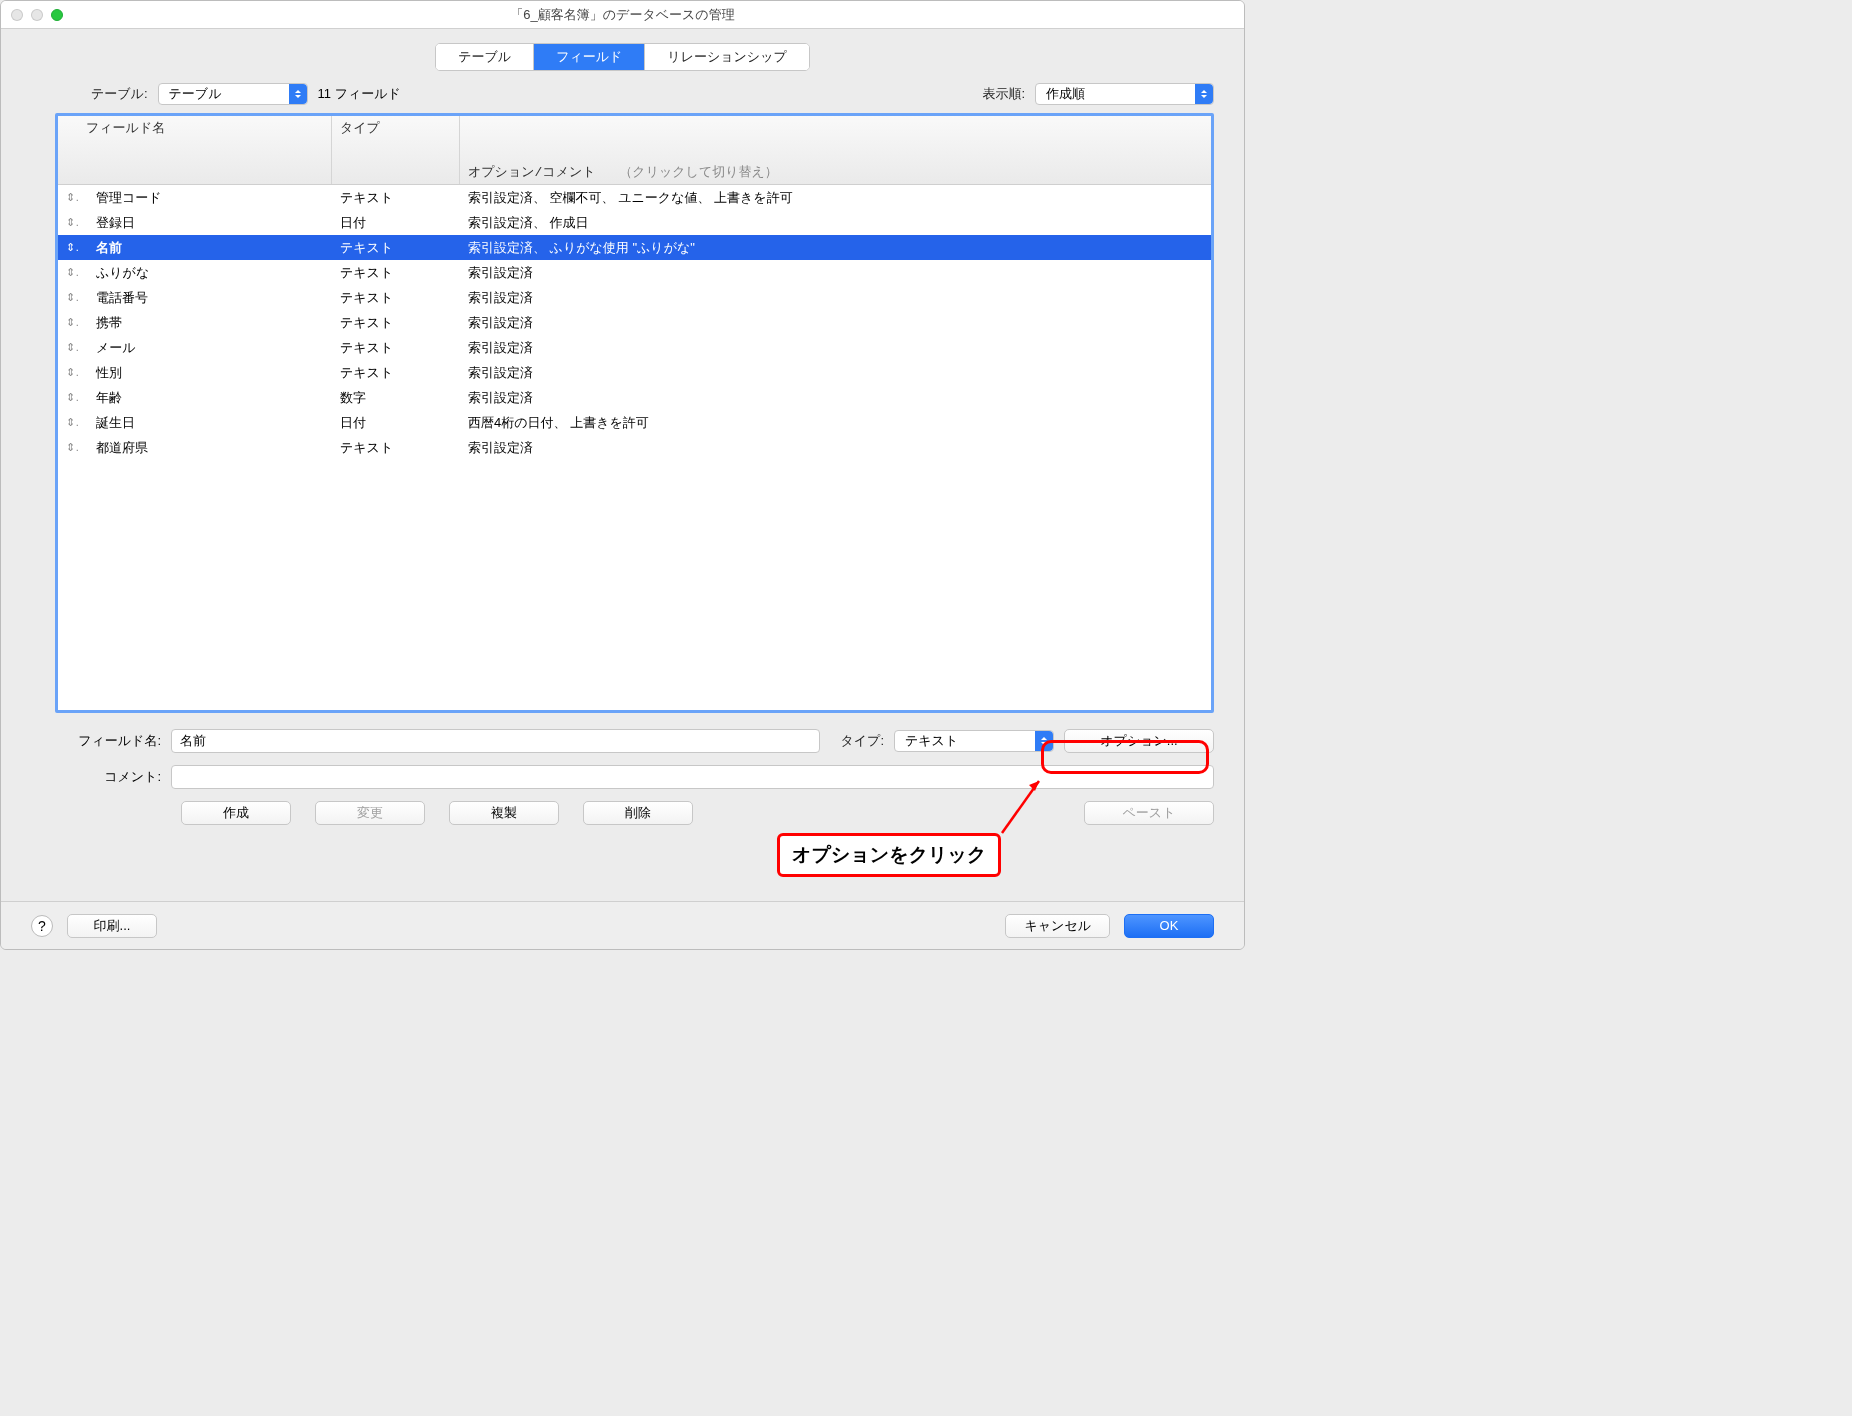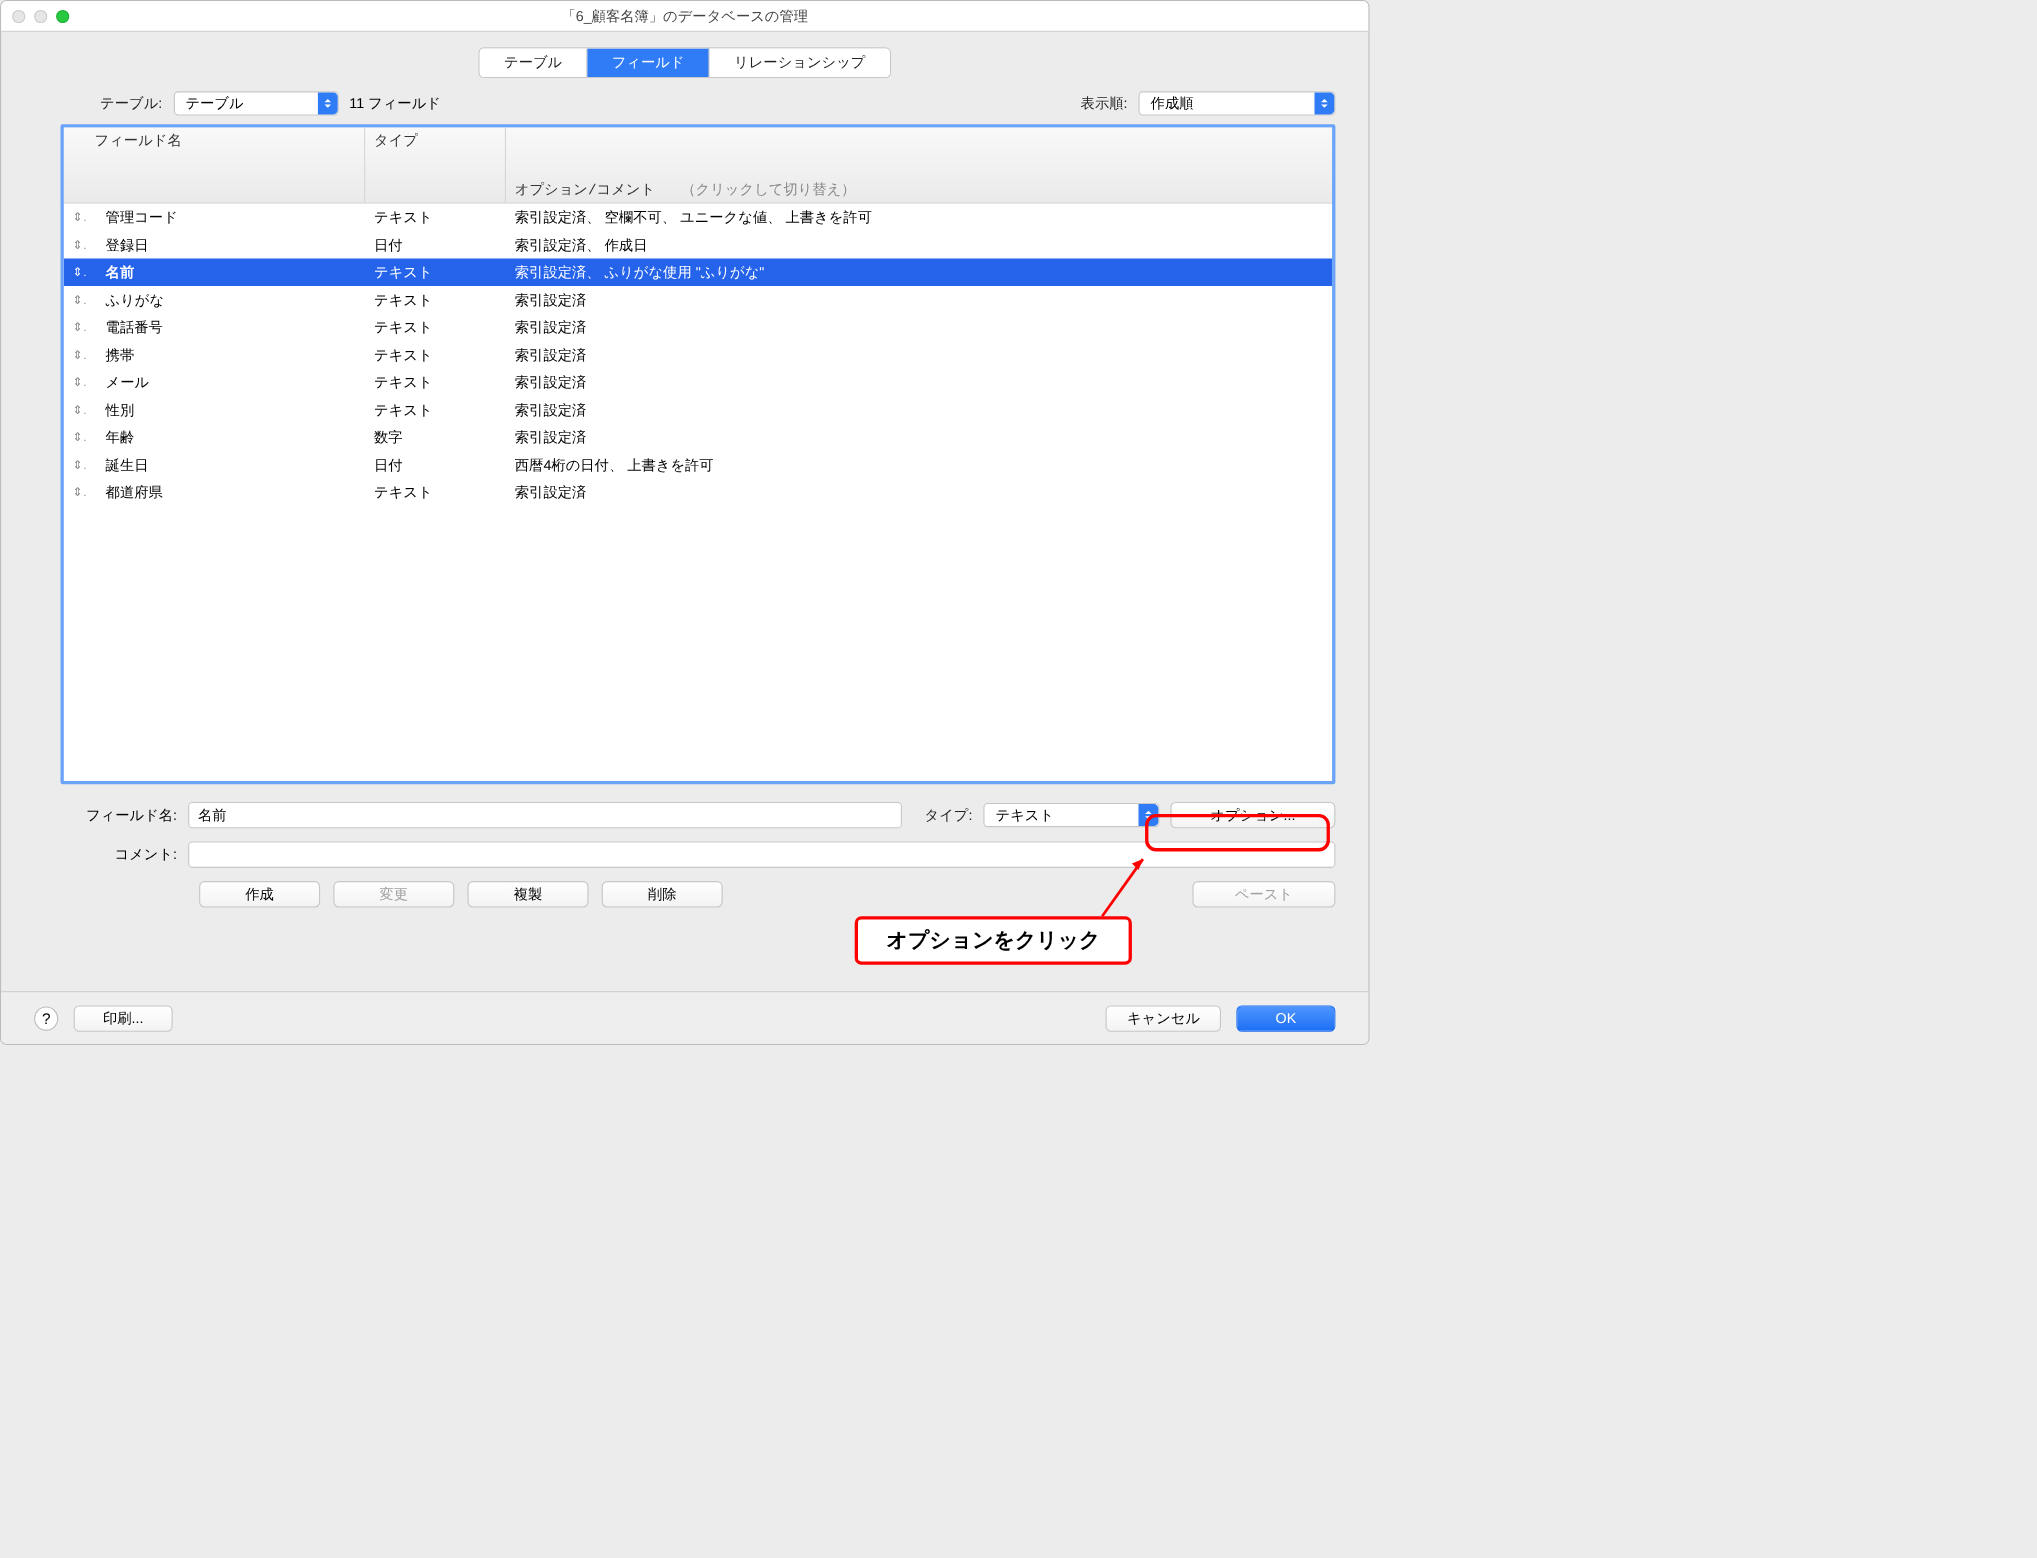--- a/index.html
+++ b/index.html
@@ -104,29 +104,29 @@
   input.txt {
     flex:1; border:1px solid #c7c7c7; border-radius:4px; height:24px;
     padding: 0 8px; font-size:13px; background:#fff;
   }
   .btn {
     border:1px solid #c7c7c7; border-radius:5px; background:linear-gradient(#fff,#f3f3f3);
     height:24px; padding: 0 18px; font-size:13px; cursor:pointer;
   }
   .btn.disabled { color:#a0a0a0; }
   .btn.primary { background: linear-gradient(#4e95ff,#1d6ff4); color:#fff; border-color:#1d6ff4; }
-  .btn-row { display:flex; align-items:center; gap:12px; padding-left:170px; }
+  .btn-row { display:flex; align-items:center; gap:24px; padding-left:170px; }
   .btn-row .spacer2 { flex:1; }
   
   .hl-red {
     position:absolute; border:3px solid #ff0000; border-radius:10px;
   }
   .anno {
     position:absolute; border:3px solid #ff0000; border-radius:6px;
-    background:#fff; padding:6px 26px; font-weight:700; font-size:19px; color:#000;
+    background:#fff; padding:6px 12px; font-weight:700; font-size:19px; color:#000;
   }
   
   .bottombar {
     position:absolute; bottom:0; left:0; right:0;
     border-top:1px solid #cfcfcf; background:#eee; height:48px;
     display:flex; align-items:center; padding: 0 30px; gap:14px;
   }
   .help {
     width:22px;height:22px;border-radius:50%;border:1px solid #bbb;
     display:flex;align-items:center;justify-content:center;font-size:14px;background:#fff;

